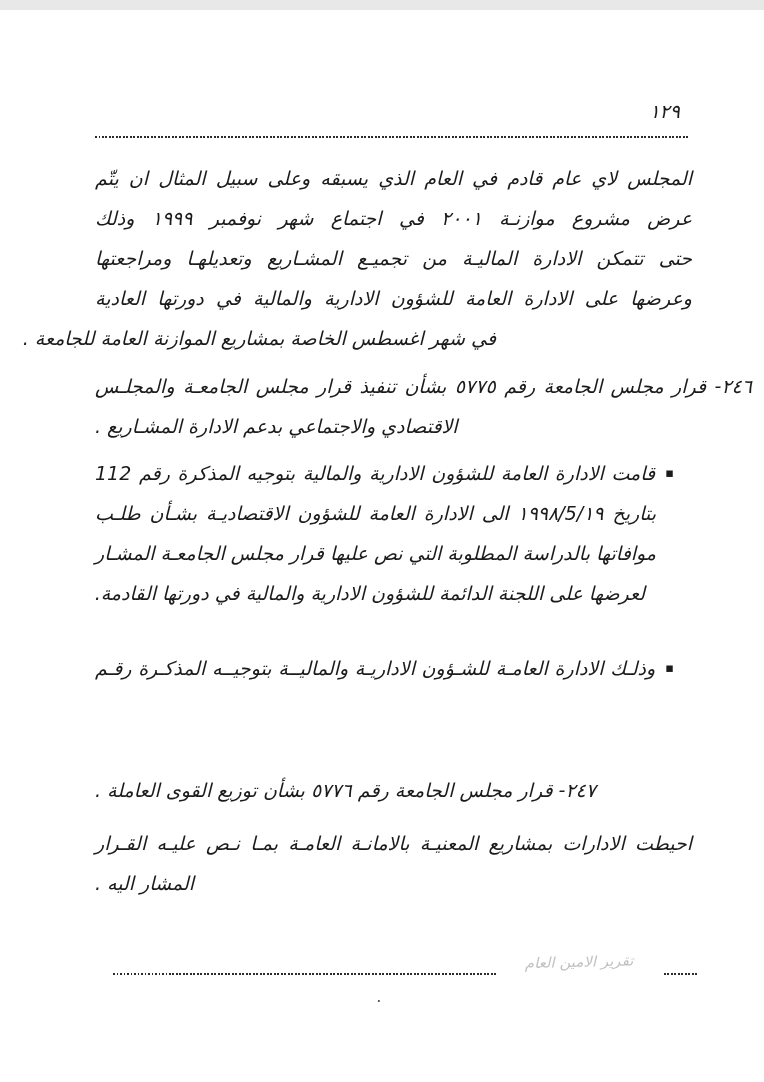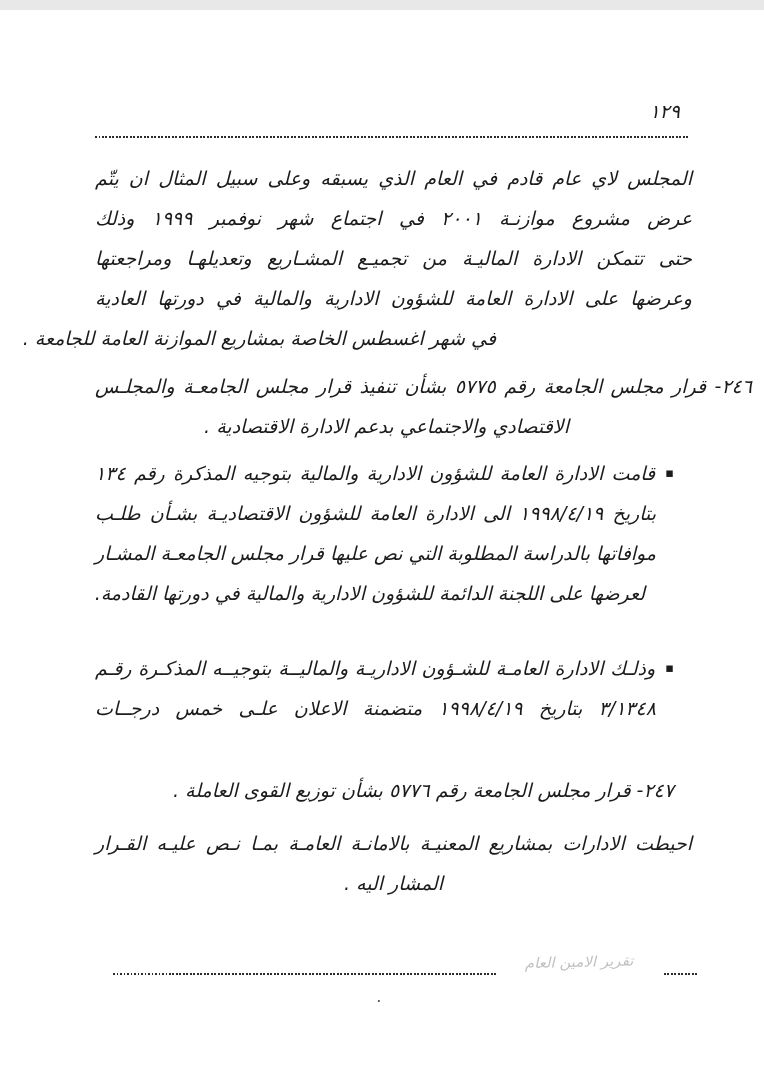--- a/index.html
+++ b/index.html
@@ -29,21 +29,21 @@
   }
   .block{position:absolute;left:0;right:0;}
   .block-item{right:-60px;}
   .b-para1{top:148px;}
   .b-item246{top:356px;}
   .b-bullet1{top:443px;}
   .b-bullet2{top:638px;}
   .b-item247{top:760px;}
   .b-closing{top:813px;}
   .line-j{text-align:justify;text-align-last:justify;}
-  .line-r{text-align:center;white-space:nowrap;}
+  .line-r{text-align:left;white-space:nowrap;}
   .ind-last-para{padding-right:196px;}
   .ind-item-cont{padding-right:74px;}
   .ind-b-cont{padding-right:36px;}
   .ind-b1-last{padding-right:47px;}
   .ind-b2-last{padding-right:37px;}
   .bl1{display:flex;gap:10px;padding-right:18px;align-items:flex-start;}
   .bullet-marker{flex:0 0 auto;font-size:13px;line-height:40px;}
   .btxt{flex:1 1 auto;}
   .footer-rule-a{position:absolute;left:113px;top:963px;width:384px;}
   .footer-rule-b{position:absolute;left:664px;top:963px;width:33px;}
@@ -69,39 +69,38 @@
     <div class="block b-para1">
       <div class="line-j">المجلس لاي عام قادم في العام الذي يسبقه وعلى سبيل المثال ان يتّم</div>
       <div class="line-j">عرض مشروع موازنـة ٢٠٠١ في اجتماع شهر نوفمبر ١٩٩٩ وذلك</div>
       <div class="line-j">حتى تتمكن الادارة الماليـة من تجميـع المشـاريع وتعديلهـا ومراجعتها</div>
       <div class="line-j">وعرضها على الادارة العامة للشؤون الادارية والمالية في دورتها العادية</div>
       <div class="line-r ind-last-para">في شهر اغسطس الخاصة بمشاريع الموازنة العامة للجامعة .</div>
     </div>
 
     <div class="block block-item b-item246">
       <div class="line-j">٢٤٦- قرار مجلس الجامعة رقم ٥٧٧٥ بشأن تنفيذ قرار مجلس الجامعـة والمجلـس</div>
-      <div class="line-r ind-item-cont">الاقتصادي والاجتماعي بدعم الادارة الاقتصادية .</div>
+      <div class="line-r ind-item-cont">الاقتصادي والاجتماعي بدعم الادارة المشـاريع .</div>
     </div>
 
     <div class="block b-bullet1">
       <div class="bl1">
         <span class="bullet-marker">▪</span>
-        <div class="btxt line-j">قامت الادارة العامة للشؤون الادارية والمالية بتوجيه المذكرة رقم ١٣٤</div>
+        <div class="btxt line-j">قامت الادارة العامة للشؤون الادارية والمالية بتوجيه المذكرة رقم 112</div>
       </div>
-      <div class="line-j ind-b-cont">بتاريخ ١٩٩٨/٤/١٩ الى الادارة العامة للشؤون الاقتصاديـة بشـأن طلـب</div>
+      <div class="line-j ind-b-cont">بتاريخ ١٩٩٨/5/١٩ الى الادارة العامة للشؤون الاقتصاديـة بشـأن طلـب</div>
       <div class="line-j ind-b-cont">موافاتها بالدراسة المطلوبة التي نص عليها قرار مجلس الجامعـة المشـار</div>
       <div class="line-r ind-b1-last">لعرضها على اللجنة الدائمة للشؤون الادارية والمالية في دورتها القادمة.</div>
     </div>
 
     <div class="block b-bullet2">
       <div class="bl1">
         <span class="bullet-marker">▪</span>
         <div class="btxt line-j">وذلـك الادارة العامـة للشـؤون الاداريـة والماليــة بتوجيــه المذكـرة رقـم</div>
       </div>
-      <div class="line-j ind-b-cont">٣/١٣٤٨ بتاريخ ١٩٩٨/٤/١٩ متضمنة الاعلان علـى خمس درجــات</div>
     </div>
 
     <div class="block block-item b-item247">
       <div class="line-r">٢٤٧- قرار مجلس الجامعة رقم ٥٧٧٦ بشأن توزيع القوى العاملة .</div>
     </div>
 
     <div class="block b-closing">
       <div class="line-j">احيطت الادارات بمشاريع المعنيـة بالامانـة العامـة بمـا نـص عليـه القـرار</div>
       <div class="line-r">المشار اليه .</div>
     </div>

